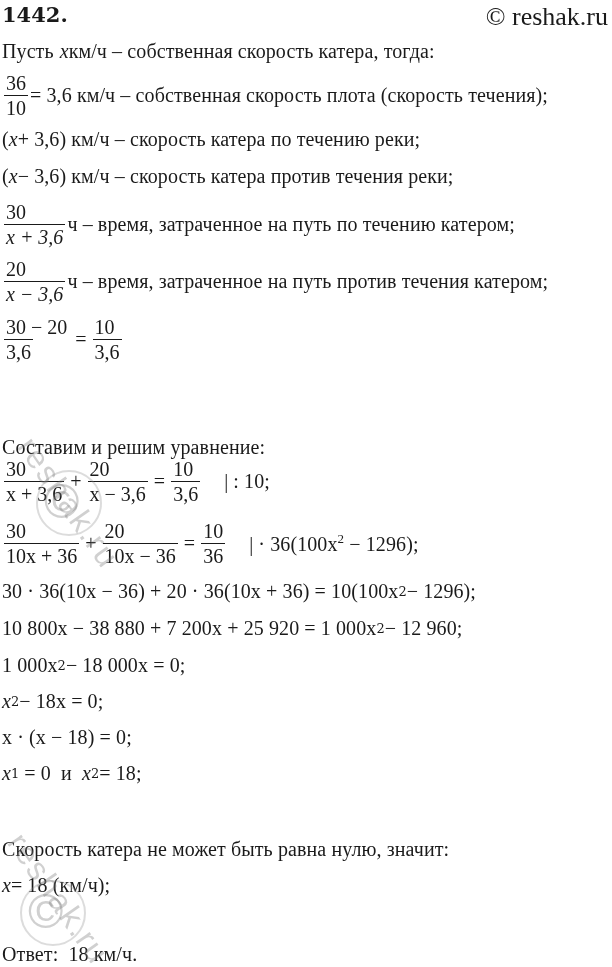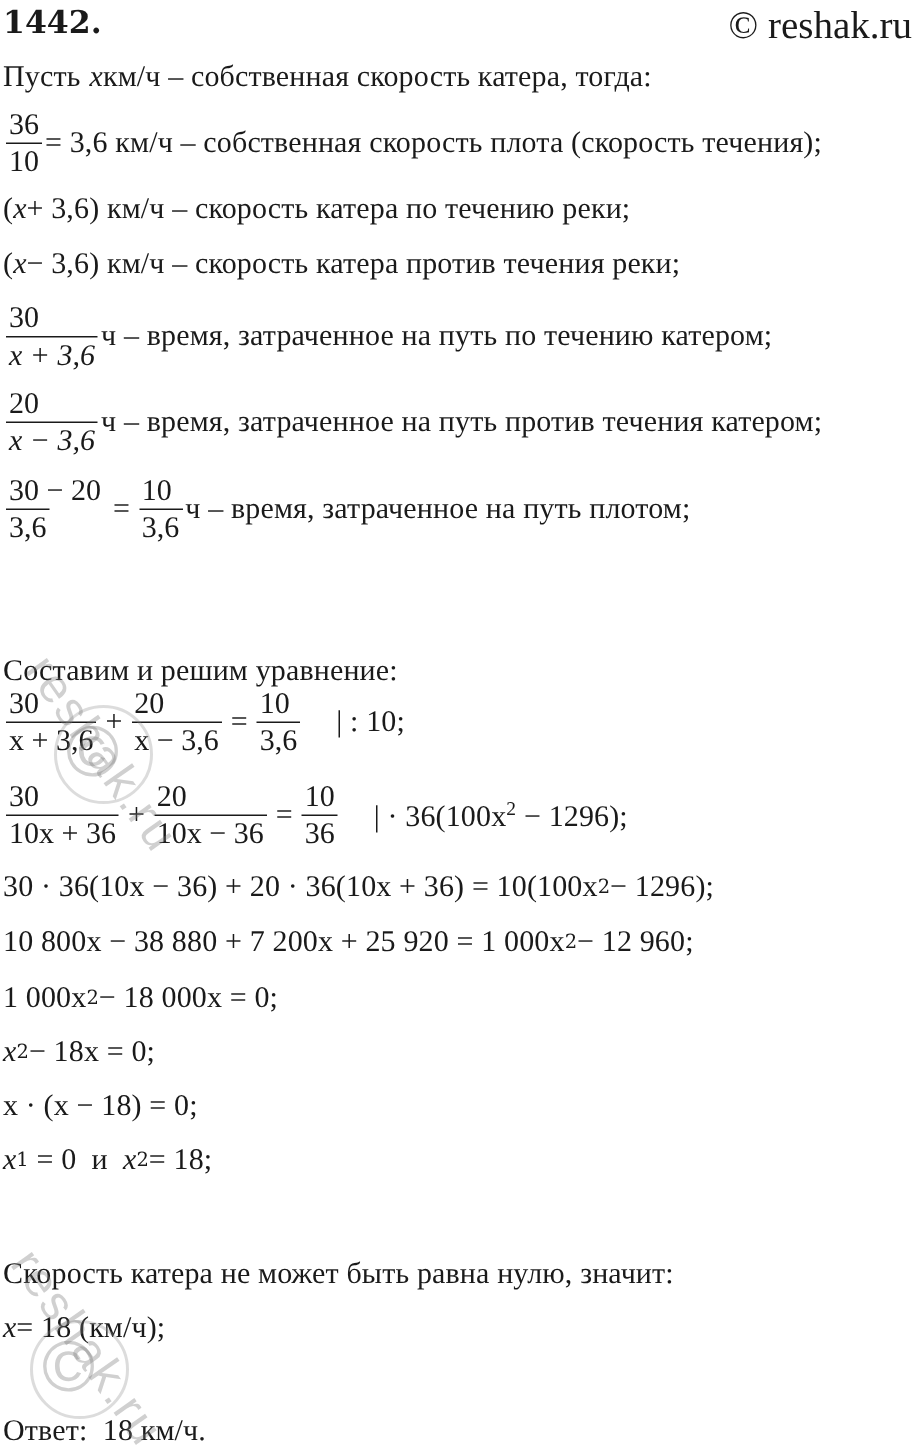--- a/index.html
+++ b/index.html
@@ -74,21 +74,20 @@
   <div class="line" style="top:316px;">
     <span class="frac">
         <span class="n">30 − 20</span>
         <span class="d">3,6</span>
       </span>
     <span class="op">=</span>
     <span class="frac">
         <span class="n">10</span>
         <span class="d">3,6</span>
       </span>
-    <span class="txt">ч – время, затраченное на путь плотом;</span>
   </div>
 
   <div class="line" style="top:436px;align-items:center;">
     <span class="txt">Составим и решим уравнение:</span>
   </div>
 
   <div class="line" style="top:458px;">
     <span class="frac">
         <span class="n">30</span>
         <span class="d">x + 3,6</span>

